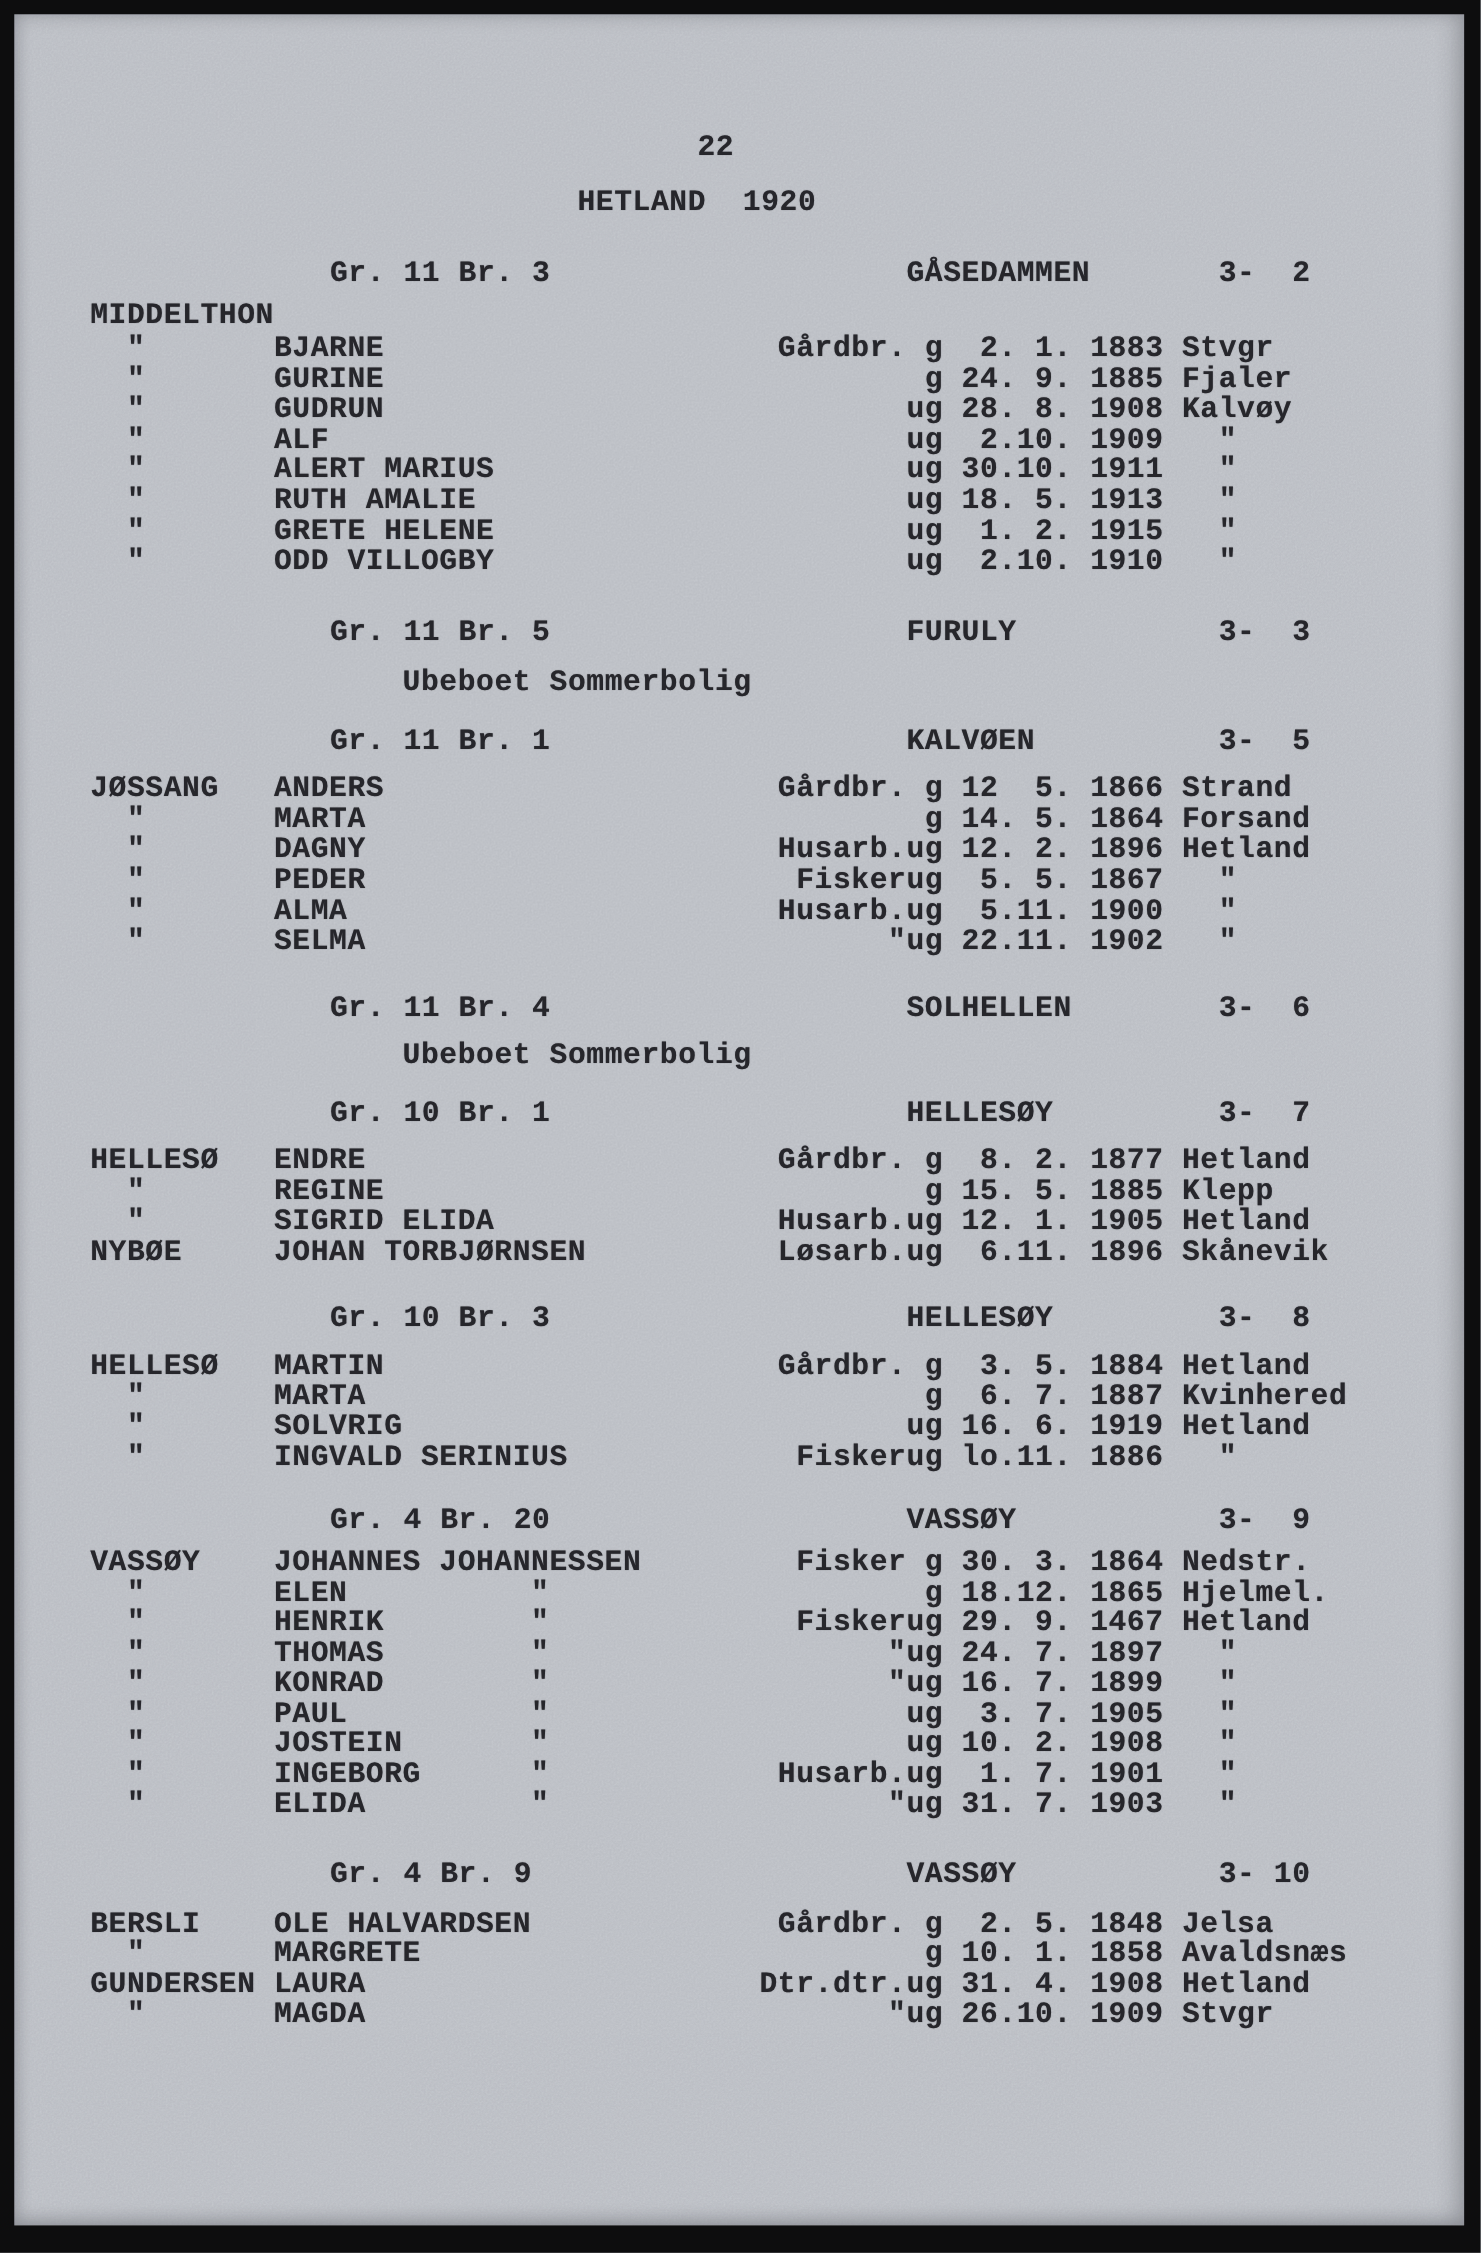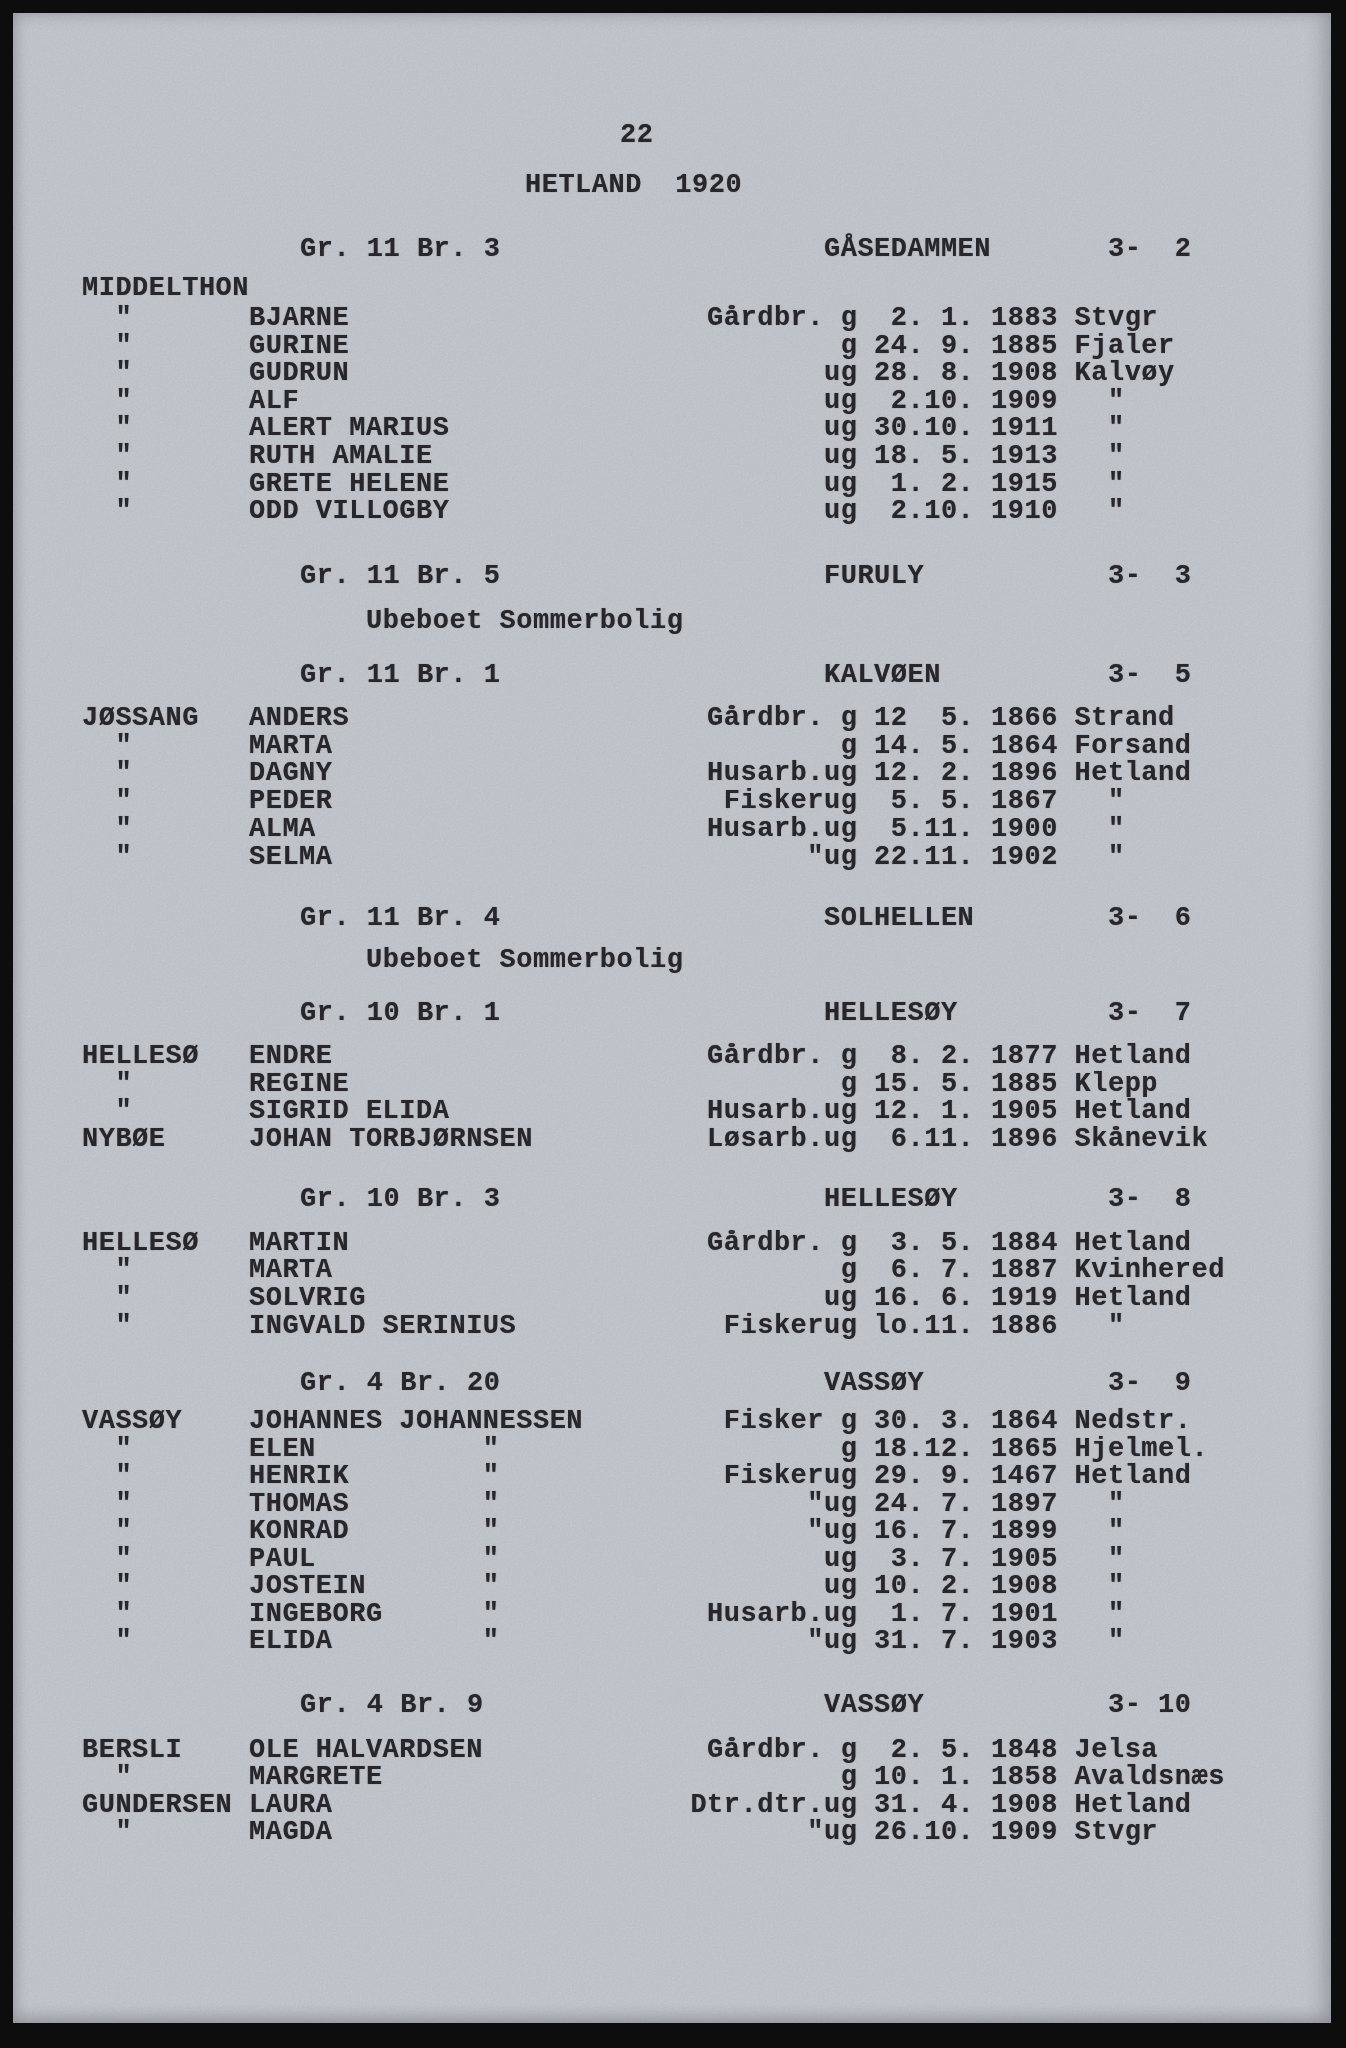--- a/index.html
+++ b/index.html
@@ -12,21 +12,21 @@
      letter-spacing:0.5px;white-space:pre;color:#26262b;text-shadow:0 0 1px rgba(38,38,43,0.5);}
   .line{position:absolute;height:30px;line-height:30px;left:0;width:1318px;}
   .row{position:absolute;height:30px;line-height:30px;left:69px;}
   .c-sur{display:inline-block;width:167px;vertical-align:top;}
   .c-name{display:inline-block;width:335px;vertical-align:top;}
   .c-occ{display:inline-block;width:240px;vertical-align:top;text-align:right;}
   .c-info{display:inline-block;vertical-align:top;}
   .gr{position:absolute;left:287px;top:0;}
   .house{position:absolute;left:811px;top:0;}
   .note{position:absolute;left:353px;top:0;}
-  .pgnum{position:absolute;left:607px;top:107px;}
+  .pgnum{position:absolute;left:621px;top:107px;}
   .title{position:absolute;left:512px;top:157px;}
 </style>
 </head>
 <body>
 
 <div class="paper">
   <svg class="texture" xmlns="http://www.w3.org/2000/svg">
     <filter id="grain">
       <feTurbulence type="fractalNoise" baseFrequency="0.55" numOctaves="2" stitchTiles="stitch"></feTurbulence>
       <feColorMatrix type="matrix" values="0 0 0 0 0.25  0 0 0 0 0.26  0 0 0 0 0.30  0.55 0.55 0.55 0 0"></feColorMatrix>

